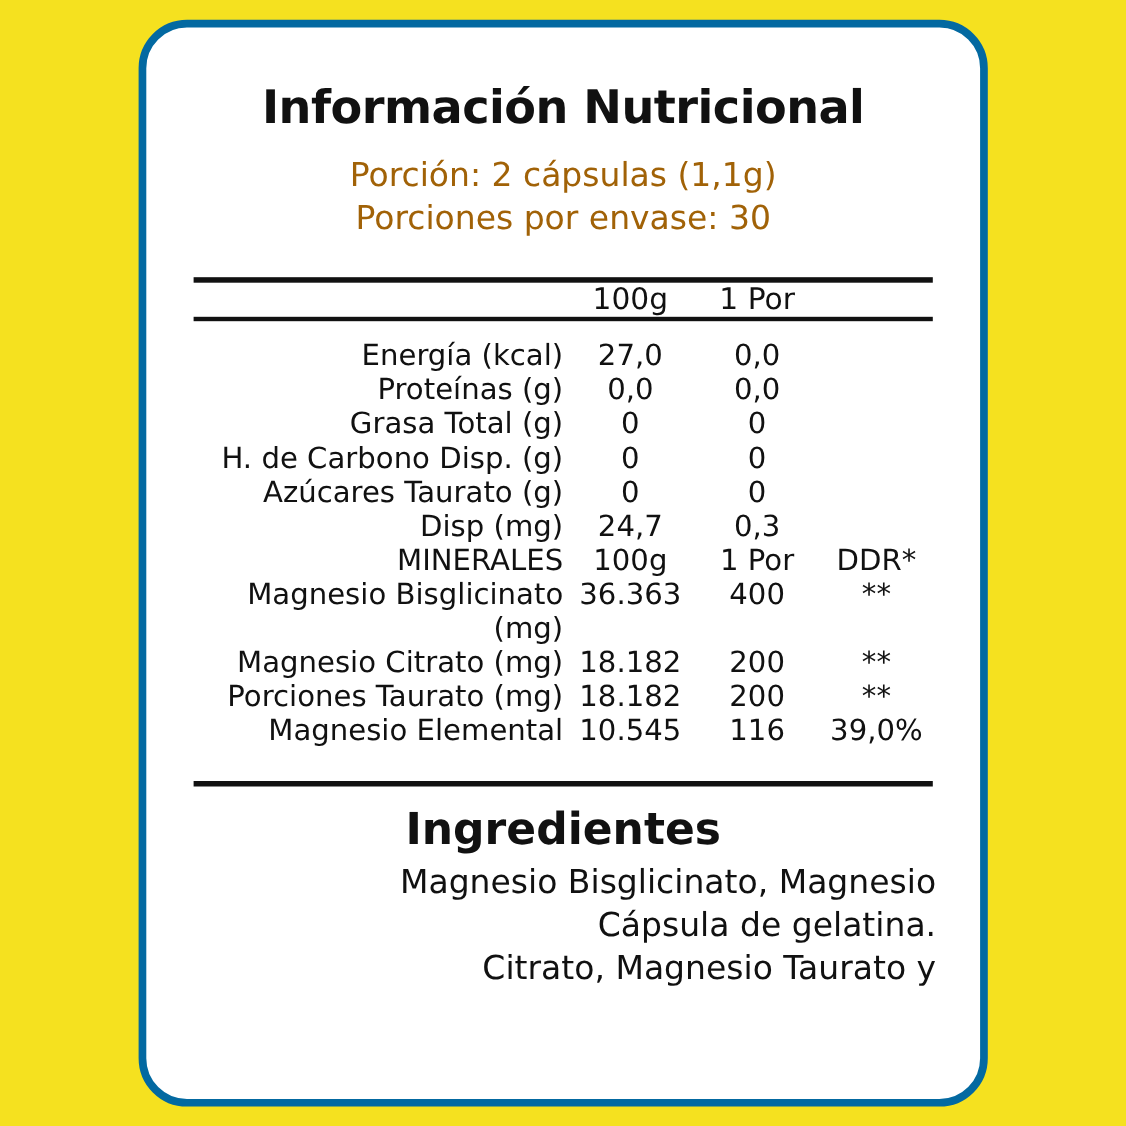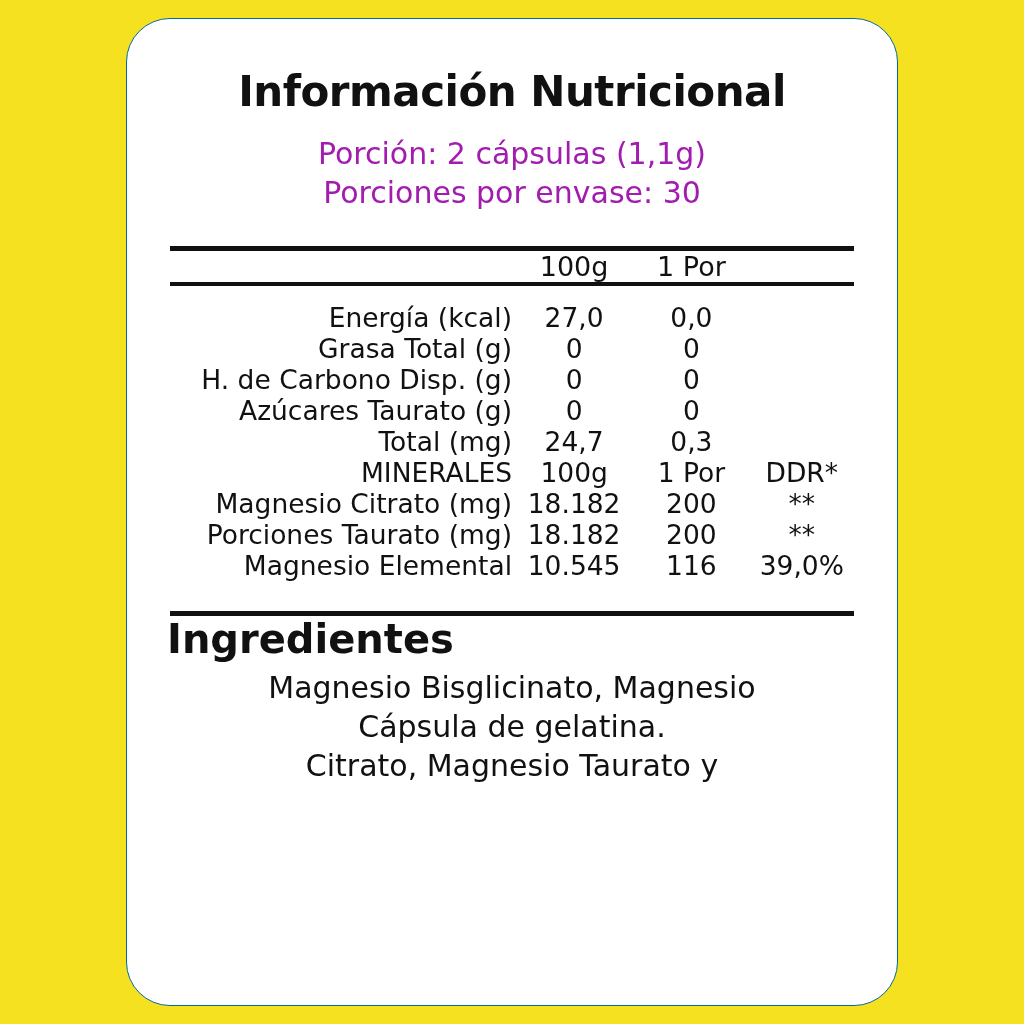--- a/index.html
+++ b/index.html
@@ -13,21 +13,21 @@
     font-family: "DejaVu Sans", sans-serif;
     overflow: hidden;
   }
   .panel {
     position: absolute;
     left: 126px;
     top: 18px;
     width: 772px;
     height: 988px;
     background: #ffffff;
-    border: 1px solid #0369a1;
+    border: 7px solid #0369a1;
     border-radius: 44px;
     box-sizing: border-box;
     overflow: hidden;
   }
   .inner {
     position: absolute;
     left: 40px;
     right: 40px;
     top: 50px;
   }
@@ -35,21 +35,21 @@
     text-align: center;
     font-size: 42px;
     font-weight: bold;
     color: #111111;
     letter-spacing: -0.5px;
     line-height: 1.1;
   }
   .serving {
     text-align: center;
     font-size: 30px;
-    color: #a21caf;
+    color: #a16207;
     line-height: 1.28;
     margin-top: 20px;
   }
   .rule {
     height: 5px;
     background: #111111;
     margin: 0 3px;
   }
   .rule.top { margin-top: 34px; }
   .rule.thin { height: 4px; }
@@ -78,26 +78,28 @@
     font-weight: bold;
     padding-top: 16px;
     padding-bottom: 14px;
   }
   .cell-name { text-align: right; padding-left: 2px; }
   .cell-num { text-align: center; }
   .bold { font-weight: bold; }
   .spacer-row td { height: 16px; padding: 0; }
 
   .ing-title {
+    text-align: center;
     font-size: 40px;
     font-weight: bold;
     color: #111111;
+    margin-top: 16px;
   }
   .ing-body {
-    text-align: center;
+    text-align: right;
     font-size: 30px;
     color: #111111;
     line-height: 1.3;
     margin-top: 6px;
   }
 </style>
 </head>
 <body>
 
 <div class="panel">
@@ -143,51 +145,63 @@
             <td colspan="4"></td>
           </tr>
 
       <tr>
         <td class="cell-name">Energía (kcal)</td>
         <td class="cell-num">27,0</td>
         <td class="cell-num">0,0</td>
         <td class="cell-num"></td>
       </tr>
       <tr>
+        <td class="cell-name">Proteínas (g)</td>
+        <td class="cell-num">0,0</td>
+        <td class="cell-num">0,0</td>
+        <td class="cell-num"></td>
+      </tr>
+      <tr>
         <td class="cell-name">Grasa Total (g)</td>
         <td class="cell-num">0</td>
         <td class="cell-num">0</td>
         <td class="cell-num"></td>
       </tr>
       <tr>
         <td class="cell-name">H. de Carbono Disp. (g)</td>
         <td class="cell-num">0</td>
         <td class="cell-num">0</td>
         <td class="cell-num"></td>
       </tr>
       <tr>
         <td class="cell-name">Azúcares Taurato (g)</td>
         <td class="cell-num">0</td>
         <td class="cell-num">0</td>
         <td class="cell-num"></td>
       </tr>
       <tr>
-        <td class="cell-name">Total (mg)</td>
+        <td class="cell-name">Disp (mg)</td>
         <td class="cell-num">24,7</td>
         <td class="cell-num">0,3</td>
         <td class="cell-num"></td>
       </tr>
 
       <tr>
         <td class="cell-name bold">MINERALES</td>
         <td class="cell-num bold">100g</td>
         <td class="cell-num bold">1 Por</td>
         <td class="cell-num bold">DDR*</td>
       </tr>
 
+      <tr>
+        <td class="cell-name">Magnesio Bisglicinato (mg)</td>
+        <td class="cell-num">36.363</td>
+        <td class="cell-num">400</td>
+        <td class="cell-num">**</td>
+      </tr>
       <tr>
         <td class="cell-name">Magnesio Citrato (mg)</td>
         <td class="cell-num">18.182</td>
         <td class="cell-num">200</td>
         <td class="cell-num">**</td>
       </tr>
       <tr>
         <td class="cell-name">Porciones Taurato (mg)</td>
         <td class="cell-num">18.182</td>
         <td class="cell-num">200</td>

